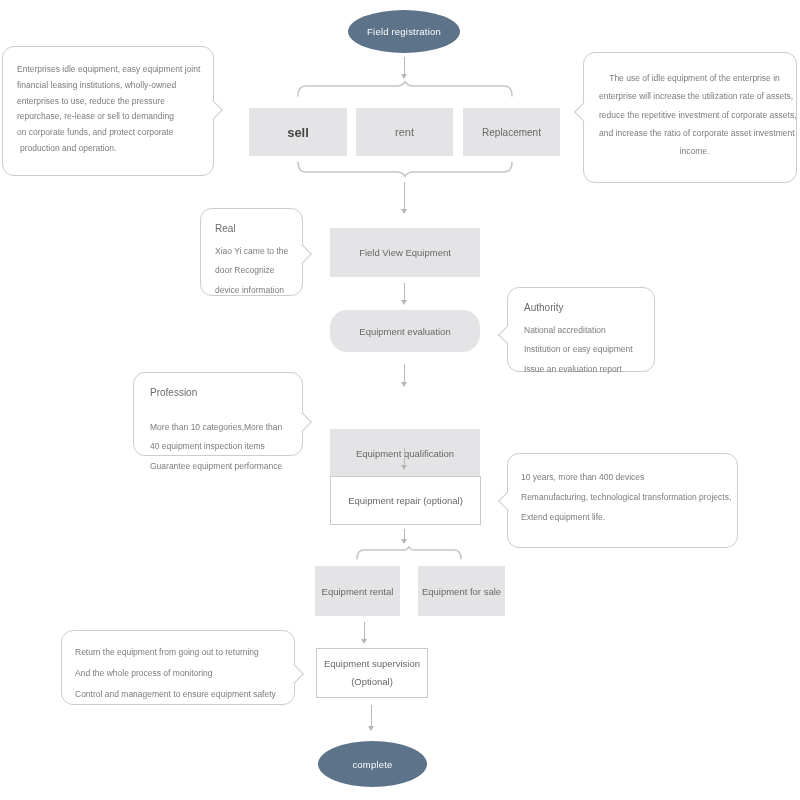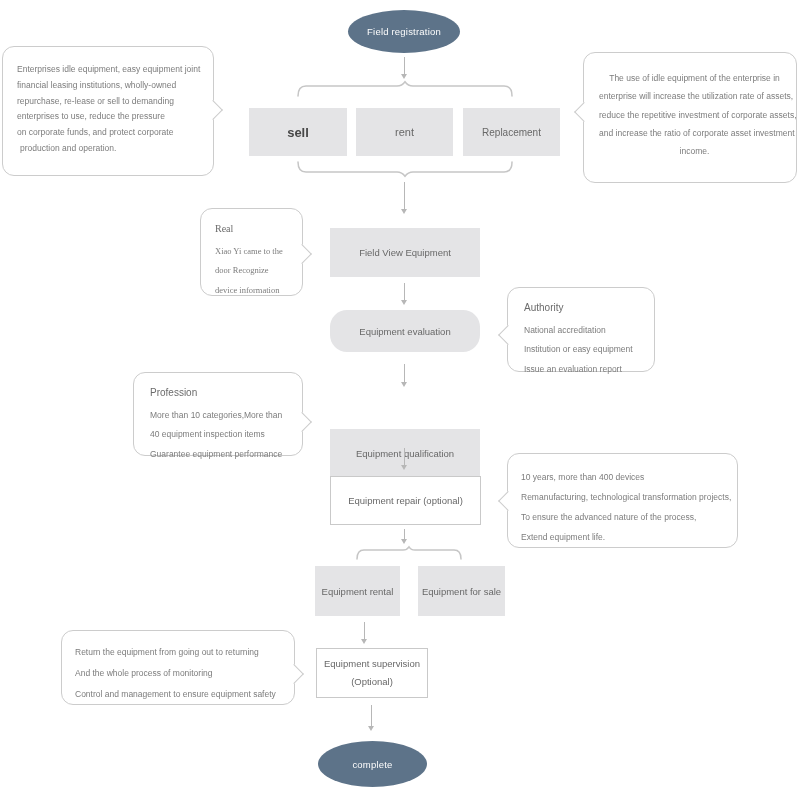--- a/index.html
+++ b/index.html
@@ -108,64 +108,63 @@
   <div class="arr" style="left:367px;top:705px;height:26px;"></div>
 
   <div class="node" style="left:318px;top:741px;width:109px;height:46px;">
     <span>complete</span>
   </div>
 
   <div class="callout" style="left:2px;top:46px;width:212px;height:130px;padding:15px 8px 0 14px;line-height:15.8px;">
     <div class="tail r" style="top:56px"></div>
     <div class="ln">Enterprises idle equipment, easy equipment joint</div>
     <div class="ln">financial leasing institutions, wholly-owned</div>
+    <div class="ln">enterprises to use, reduce the pressure</div>
     <div class="ln">repurchase, re-lease or sell to demanding</div>
-    <div class="ln">enterprises to use, reduce the pressure</div>
     <div class="ln">on corporate funds, and protect corporate</div>
     <div class="ln" style="padding-left:3px">production and operation.</div>
   </div>
 
   <div class="callout" style="left:583px;top:52px;width:214px;height:131px;padding:16px 6px 0 15px;line-height:18.3px;text-align:center;">
     <div class="tail l" style="top:52px"></div>
     <div class="ln">The use of idle equipment of the enterprise in</div>
     <div class="ln">enterprise will increase the utilization rate of assets,</div>
     <div class="ln">reduce the repetitive investment of corporate assets,</div>
     <div class="ln">and increase the ratio of corporate asset investment</div>
     <div class="ln">income.</div>
   </div>
 
-  <div class="callout" style="left:200px;top:208px;width:103px;height:88px;padding:10px 6px 0 14px;line-height:19.5px;font-family:Liberation Serif, serif;">
+  <div class="callout" style="left:200px;top:208px;width:103px;height:88px;padding:10px 6px 0 14px;line-height:19.5px;">
     <div class="tail r" style="top:38px"></div>
     <div class="ttl" style="margin-bottom:3px">Real</div>
     <div class="ln">Xiao Yi came to the</div>
     <div class="ln">door  Recognize</div>
     <div class="ln">device information</div>
   </div>
 
   <div class="callout" style="left:507px;top:287px;width:148px;height:85px;padding:10px 6px 0 16px;line-height:19.5px;">
     <div class="tail l" style="top:40px"></div>
     <div class="ttl" style="margin-bottom:3px">Authority</div>
     <div class="ln">National accreditation</div>
     <div class="ln">Institution or easy equipment</div>
     <div class="ln">Issue an evaluation report</div>
   </div>
 
   <div class="callout" style="left:133px;top:372px;width:170px;height:84px;padding:10px 6px 0 16px;line-height:19.5px;">
     <div class="tail r" style="top:42px"></div>
-    <div class="ttl" style="margin-bottom:3px">Profession</div>
+    <div class="ttl" style="margin-bottom:15px">Profession</div>
     <div class="ln">More than 10 categories,More than</div>
     <div class="ln">40  equipment inspection items</div>
     <div class="ln">Guarantee equipment performance</div>
   </div>
 
   <div class="callout" style="left:507px;top:453px;width:231px;height:95px;padding:13px 20px 0 13px;line-height:20px;">
     <div class="tail l" style="top:40px"></div>
     <div class="ln">10 years, more than 400 devices</div>
     <div class="ln">Remanufacturing, technological transformation projects,</div>
-    <div class="ln">To ensure the advanced nature of the process,</div>
     <div class="ln">Extend equipment life.</div>
   </div>
 
   <div class="callout" style="left:61px;top:630px;width:234px;height:75px;padding:11px 6px 0 13px;line-height:21px;">
     <div class="tail r" style="top:36px"></div>
     <div class="ln">Return the equipment from going out to returning</div>
     <div class="ln">And the whole process of monitoring</div>
     <div class="ln">Control and management to ensure equipment safety</div>
   </div>
 

